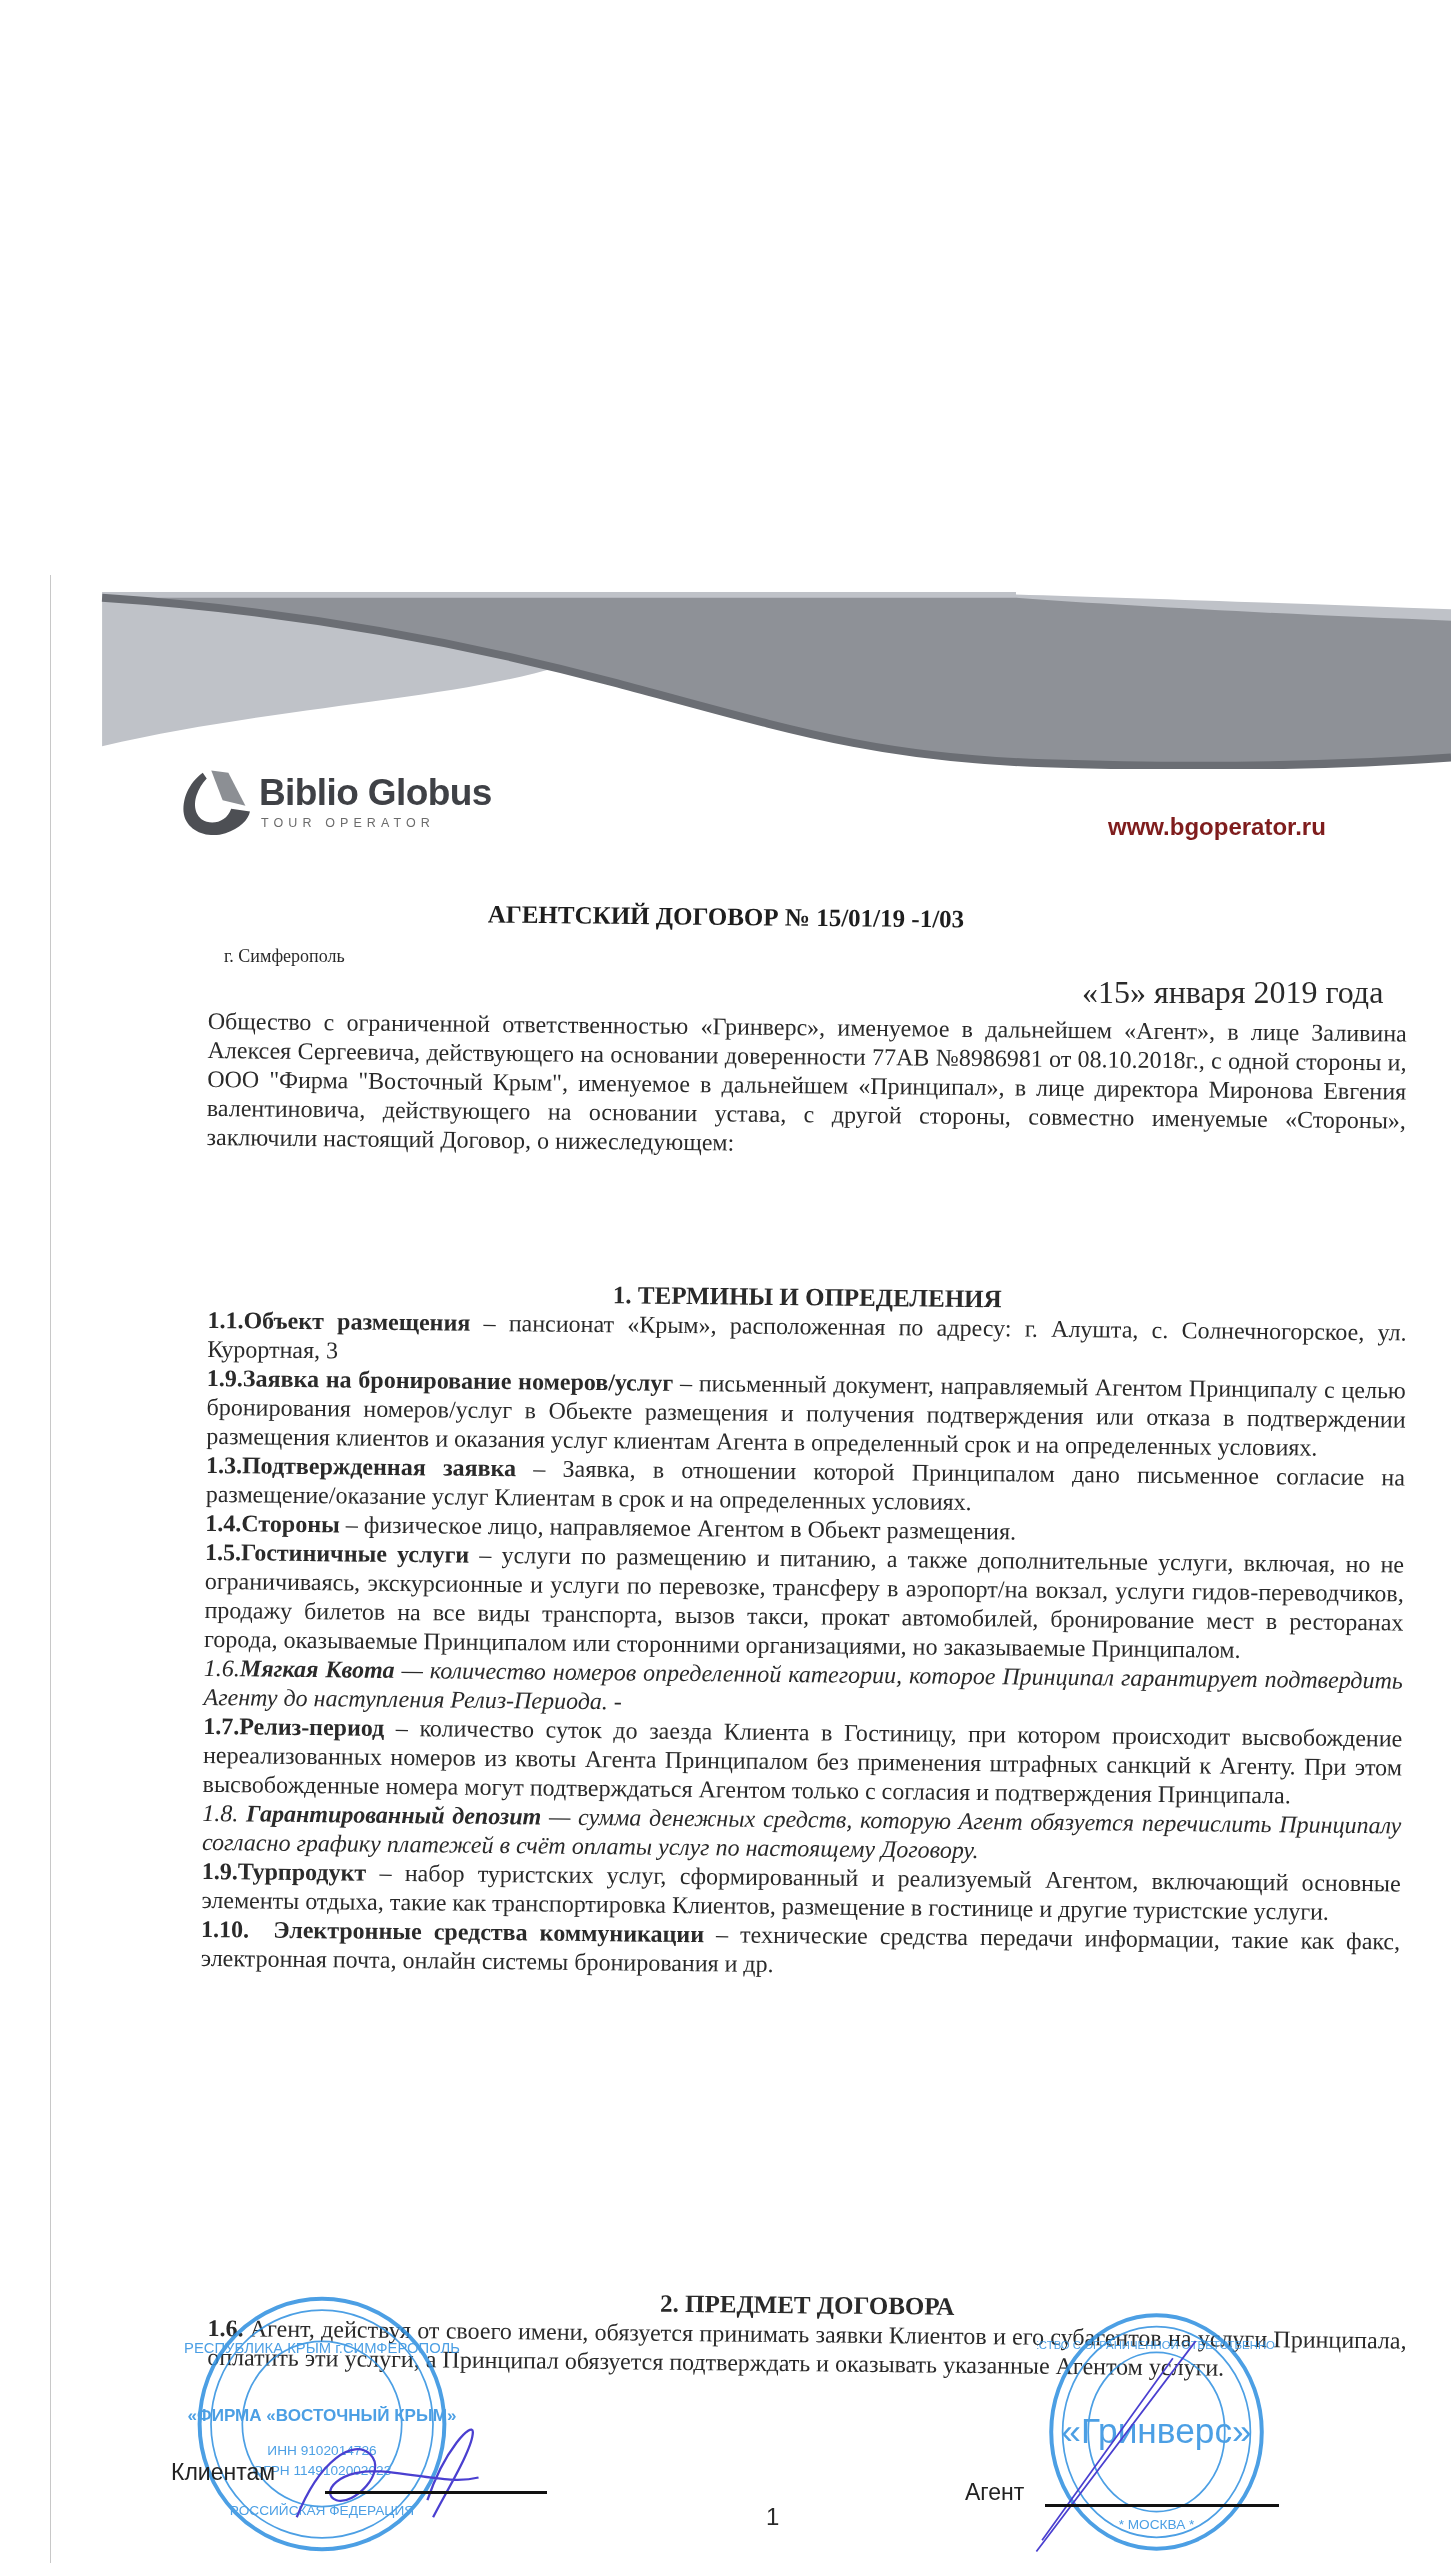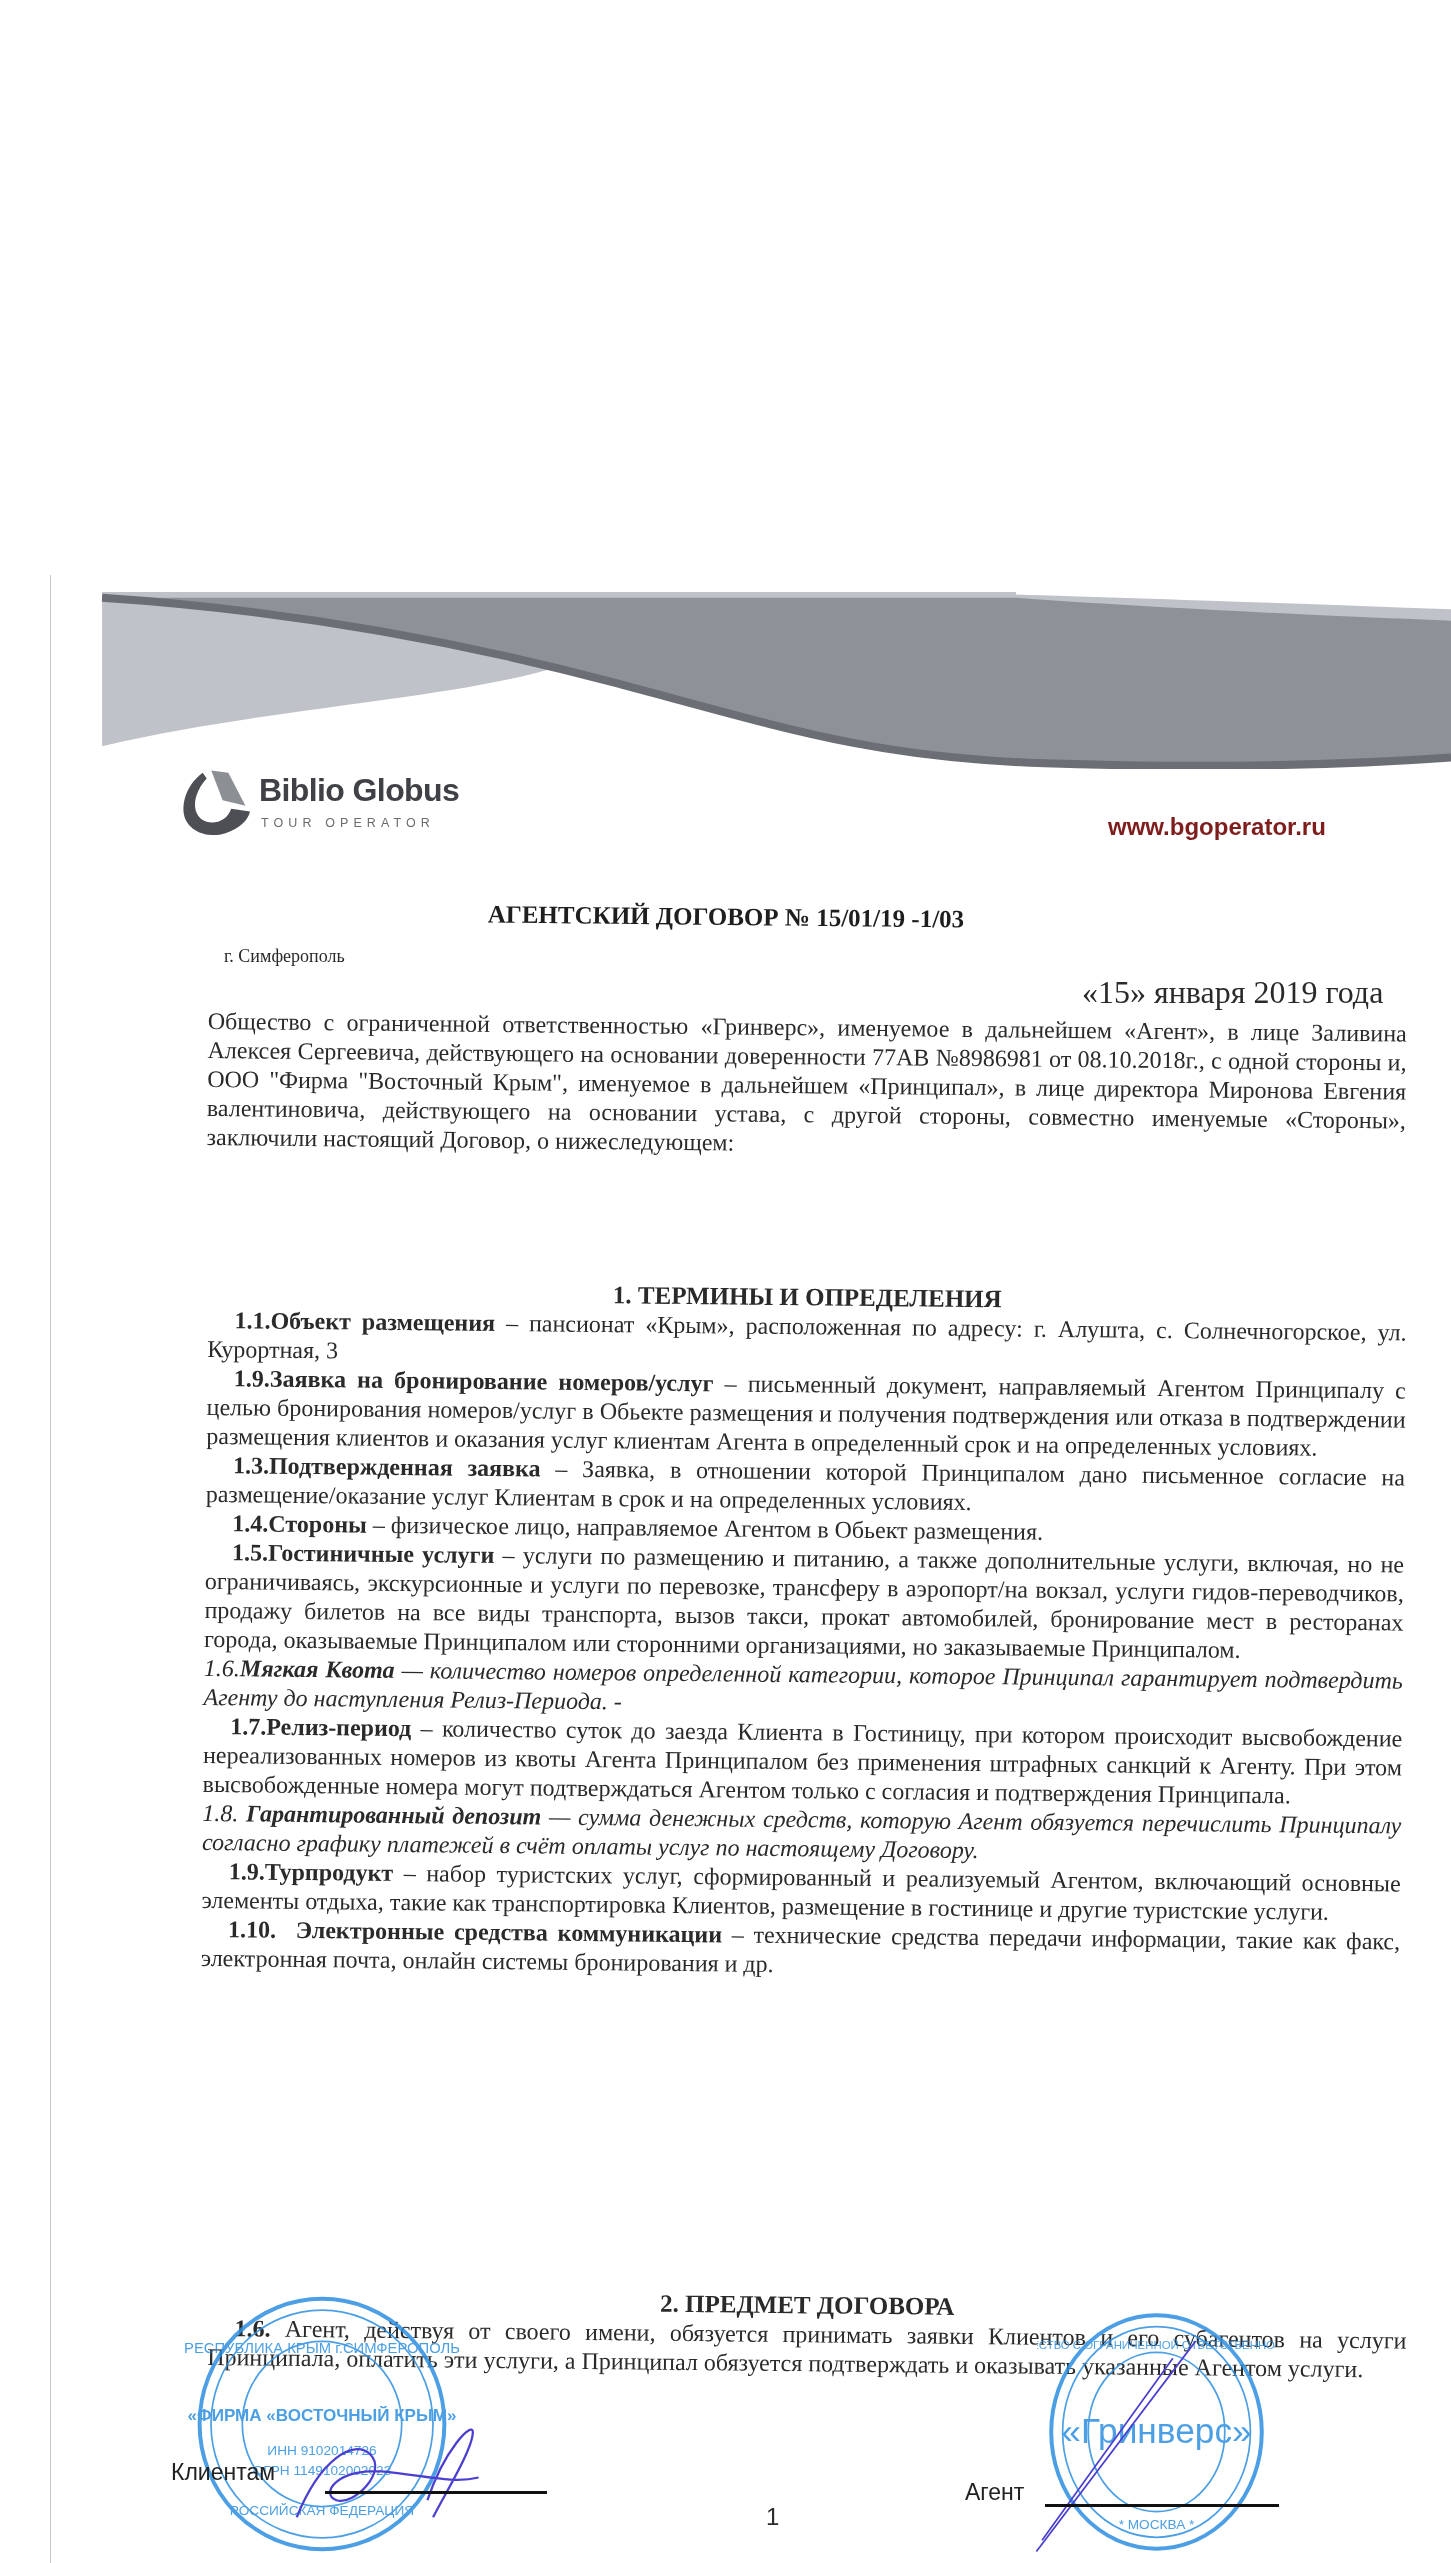--- a/index.html
+++ b/index.html
@@ -8,21 +8,21 @@
     font-family: "Liberation Serif", serif; color: #2a2a2a;
   }
   .page {
     position: absolute; left: 50px; top: 575px; width: 1402px; height: 1988px;
     background: #ffffff; border-left: 1.1px solid #c8c8c8;
   }
   .header-wave { position: absolute; left: 48px; top: 575px; width: 1403px; height: 194px; }
   .logo { position: absolute; left: 177px; top: 766px; width: 319px; height: 74px; }
   .logo-text {
     position: absolute; left: 259px; top: 772px; font-family: "Liberation Sans", sans-serif;
-    font-weight: bold; font-size: 32px; color: #3f4146; letter-spacing: -0.6px;
+    font-weight: bold; font-size: 37px; color: #3f4146; letter-spacing: -0.6px;
   }
   .logo-sub {
     position: absolute; left: 261px; top: 816px; font-family: "Liberation Sans", sans-serif;
     font-size: 12.5px; color: #6b6b6b; letter-spacing: 5.1px;
   }
   .website {
     position: absolute; left: 1108px; top: 813px; font-family: "Liberation Sans", sans-serif;
     font-weight: bold; font-size: 24px; color: #7f1d1d;
   }
   .doc-title {
@@ -35,21 +35,21 @@
     position: absolute; left: 208px; width: 1199px; font-size: 24px; line-height: 29px;
     text-align: justify; transform: rotate(0.6deg); transform-origin: left top;
   }
   .preamble { top: 1007px; }
   .section-heading {
     text-align: center; font-weight: bold; font-size: 25px; margin: 0; line-height: 30px;
   }
   .sec1 { top: 1276px; }
   .sec2 { top: 2284px; }
   .item { margin: 0; }
-  .item .num { font-weight: bold; margin-left: 27px; }
+  .item .num { font-weight: bold; }
   .item .term { font-weight: bold; }
   .item.italic { font-style: italic; }
   .stamp { position: absolute; }
   .signature-row { position: absolute; font-family: "Liberation Sans", sans-serif; font-size: 23px; color: #222; }
   .sig-line { position: absolute; height: 2.8px; background: #111; }
   .page-number { position: absolute; left: 766px; top: 2503px; font-size: 24px; font-family: "Liberation Sans", sans-serif; }
 </style>
 </head>
 <body>
 

